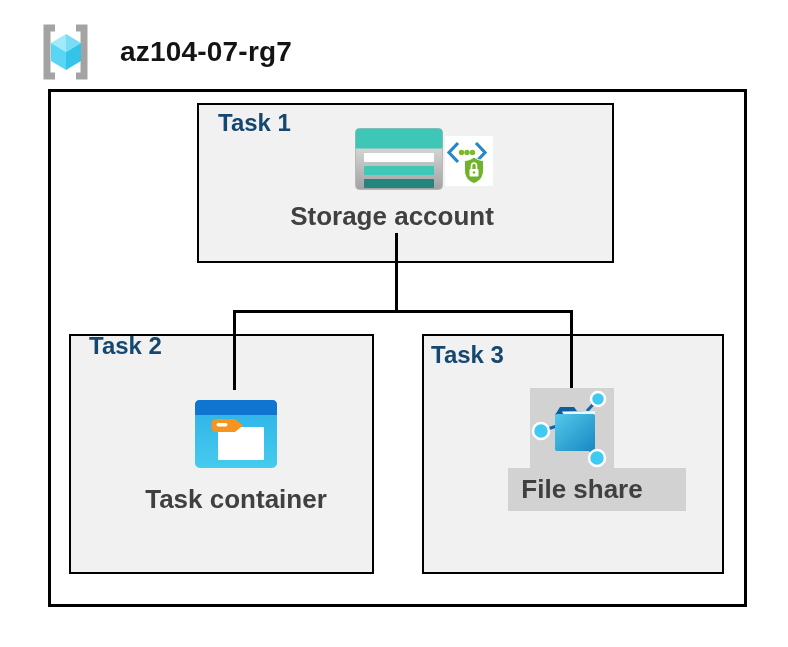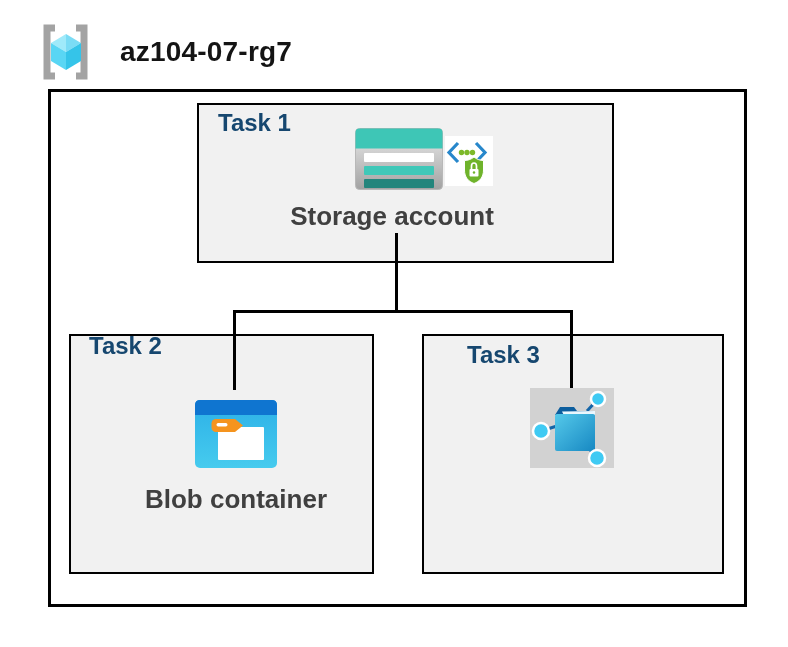--- a/index.html
+++ b/index.html
@@ -20,21 +20,21 @@
     background:#f1f1f1;border:2px solid #000;box-sizing:border-box;
   }
   .task1{left:197px;top:103px;width:417px;height:160px;}
   .task2{left:69px;top:334px;width:305px;height:240px;}
   .task3{left:422px;top:334px;width:302px;height:240px;}
   .task-label{
     font-size:24px;font-weight:bold;color:#16476f;
   }
   .task1-label{left:218px;top:109px;}
   .task2-label{left:89px;top:332px;}
-  .task3-label{left:431px;top:341px;margin-left:36px;}
+  .task3-label{left:431px;top:341px;}
   .item-label{
     font-size:26px;font-weight:bold;color:#404040;text-align:center;
   }
   .storage-label{left:184px;top:201px;width:416px;}
   .blob-label{left:86px;top:484px;width:300px;}
   .fileshare-band{
     left:508px;top:468px;width:178px;height:43px;background:#d2d2d2;
     display:flex;align-items:center;justify-content:center;
     padding-right:30px;box-sizing:border-box;
   }
@@ -110,21 +110,21 @@
           <stop offset="1" stop-color="#46cbee"></stop>
       </linearGradient>
     </defs>
     <rect x="0" y="0" width="82" height="68" rx="5" fill="url(#bb)"></rect>
     <path d="M0,15 V5 Q0,0 5,0 H77 Q82,0 82,5 V15 Z" fill="#0f75d0"></path>
     <rect x="23" y="27" width="46" height="33" rx="1" fill="#ffffff"></rect>
     <path d="M21,19 h19 l8,6.5 -8,6.5 h-19 a4.5,4.5 0 0 1 -4.5,-4.5 v-4 a4.5,4.5 0 0 1 4.5,-4.5 z" fill="#f5941e"></path>
     <rect x="21.5" y="23" width="11" height="3.5" rx="1.7" fill="#ffffff"></rect>
   </svg>
 
-  <div class="abs item-label blob-label">Blob container</div>
+  <div class="abs item-label blob-label">Task container</div>
 
   <div class="abs task-box task3"></div>
   <div class="abs task-label task3-label">Task 3</div>
 
   <div class="abs fileshare-square">
     <svg width="84" height="80" viewBox="0 0 84 80">
       <defs>
         <linearGradient id="fb" x1="0" y1="0" x2="1" y2="1">
           <stop offset="0" stop-color="#55c9ea"></stop>
             <stop offset="1" stop-color="#1788c2"></stop>
@@ -135,19 +135,22 @@
       <line x1="67" y1="70" x2="56" y2="57" stroke="#1465a8" stroke-width="3"></line>
       <polygon points="25,27 30,19 44,19 47,23 65,23 65,28" fill="#0d5e9e"></polygon>
       <polygon points="32,23.5 65,23 65,27.5 34,27.5" fill="#eaf7fe"></polygon>
       <rect x="25" y="26" width="40" height="37" rx="2" fill="url(#fb)"></rect>
       <circle cx="68" cy="11" r="7" fill="#3fcaf3" stroke="#ffffff" stroke-width="2.5"></circle>
       <circle cx="11" cy="43" r="8" fill="#3fcaf3" stroke="#ffffff" stroke-width="2.5"></circle>
       <circle cx="67" cy="70" r="8" fill="#3fcaf3" stroke="#ffffff" stroke-width="2.5"></circle>
     </svg>
   </div>
 
+  <div class="abs fileshare-band">
+    <span class="item-label">File share</span>
+  </div>
 
   <div class="abs connector conn-v1"></div>
   <div class="abs connector conn-h1"></div>
   <div class="abs connector conn-v2"></div>
   <div class="abs connector conn-v3"></div>
 
 </div>
 
 </body></html>

